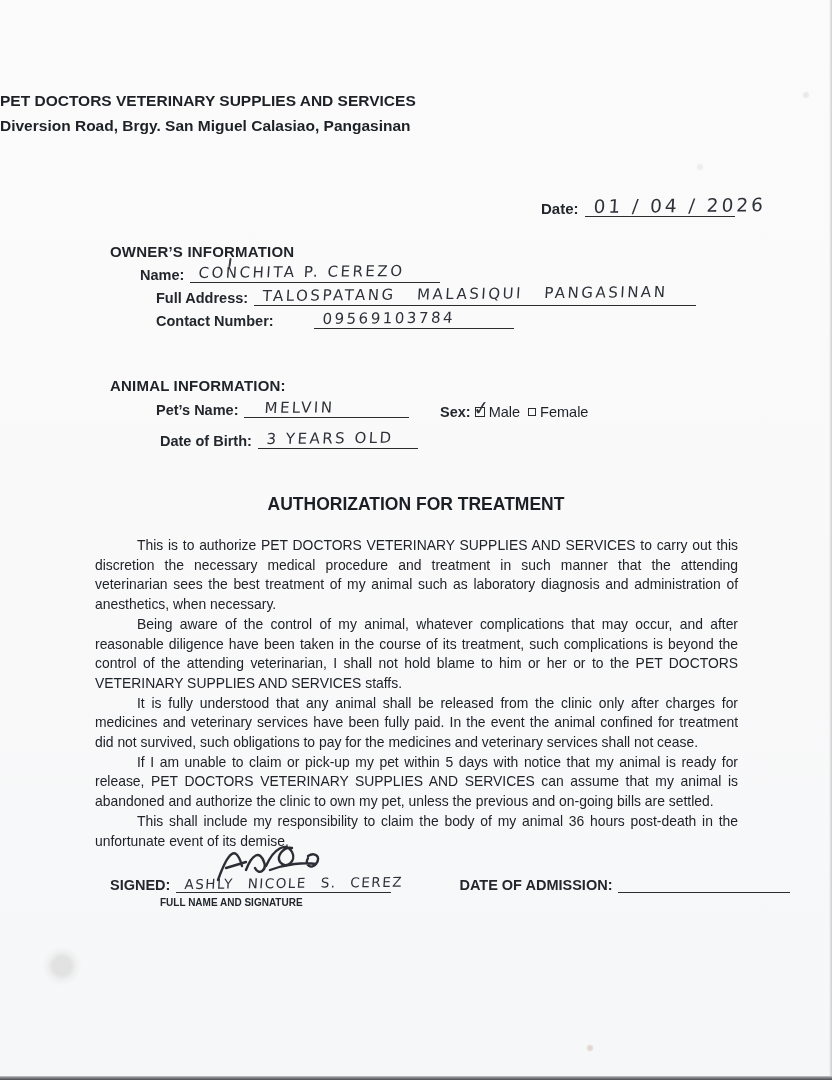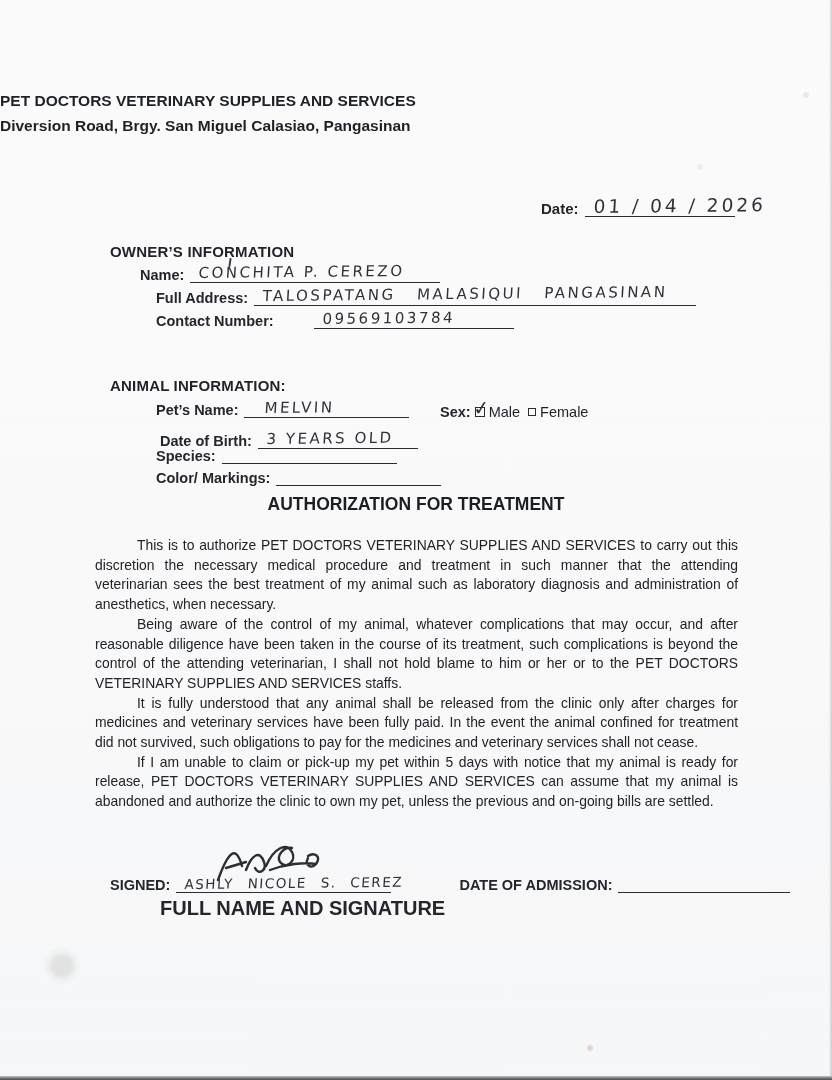--- a/index.html
+++ b/index.html
@@ -31,21 +31,21 @@
   .header { position:absolute; top:88px; left:0; width:100%; font-weight:700; font-size:15.5px; line-height:25px; color:#1d2126; }
   .auth-title { position:absolute; top:494px; left:0; width:100%; text-align:center; font-weight:700; font-size:17.5px; color:#1b1f24; }
   .paras { position:absolute; top:536px; left:95px; width:643px; font-size:13.9px; line-height:19.7px; text-align:justify; color:#202429; }
   .paras p { margin:0; text-indent:42px; }
   .checkbox { display:inline-block; width:10px; height:10px; border:1.4px solid #2a2c2e; margin:0 4px 1px 4px; vertical-align:middle; position:relative; }
   .check-mark {
     position:absolute; left:-3px; top:-12px; font-size:20px; color:#2e3138;
     font-family:"DejaVu Sans", sans-serif; transform:rotate(-6deg); font-weight:400;
   }
   .sex-group { position:absolute; display:flex; align-items:center; font-size:14.5px; }
-  .caption { position:absolute; font-weight:700; font-size:20px; color:#23272c; }
+  .caption { position:absolute; font-weight:700; font-size:10px; color:#23272c; }
   .scribble { position:absolute; left:212px; top:836px; }
   .stray-mark { position:absolute; left:229px; top:258px; width:2px; height:9px; background:#3a3d42; transform:rotate(8deg); border-radius:1px; }
   .bottom-edge { position:absolute; left:0; bottom:0; width:100%; height:4px; background:linear-gradient(180deg,#c9cacd 0%, #808184 45%, #4b4c50 100%); }
   .right-edge { position:absolute; right:0; top:0; width:3px; height:100%; background:linear-gradient(270deg, rgba(120,121,125,0.35), rgba(120,121,125,0)); }
 </style>
 </head>
 <body>
 
 <div class="page">
 
@@ -105,42 +105,31 @@
     <span>Female</span>
   </div>
 
   <div class="row" style="top:424px; left:160px;margin-top:8px;">
     <span class="lbl">Date of Birth:</span>
     <span class="line" style="width:160px;">
       <span class="hw">3  YEARS  OLD</span>
     </span>
   </div>
 
-  <div class="row" style="top:447px; left:156px;">
-    <span class="lbl">Species:</span>
-    <span class="line" style="width:175px;">
-      <span class="hw"></span>
-    </span>
-  </div>
 
 
-  <div class="row" style="top:469px; left:156px;">
-    <span class="lbl">Color/ Markings:</span>
-    <span class="line" style="width:165px;">
-      <span class="hw"></span>
-    </span>
-  </div>
 
   <div class="auth-title">AUTHORIZATION FOR TREATMENT</div>
 
   <div class="paras">
     <p>This is to authorize PET DOCTORS VETERINARY SUPPLIES AND SERVICES to carry out this discretion the necessary medical procedure and treatment in such manner that the attending veterinarian sees the best treatment of my animal such as laboratory diagnosis and administration of anesthetics, when necessary.</p>
     <p>Being aware of the control of my animal, whatever complications that may occur, and after reasonable diligence have been taken in the course of its treatment, such complications is beyond the control of the attending veterinarian, I shall not hold blame to him or her or to the PET DOCTORS VETERINARY SUPPLIES AND SERVICES staffs.</p>
     <p>It is fully understood that any animal shall be released from the clinic only after charges for medicines and veterinary services have been fully paid. In the event the animal confined for treatment did not survived, such obligations to pay for the medicines and veterinary services shall not cease.</p>
     <p>If I am unable to claim or pick-up my pet within 5 days with notice that my animal is ready for release, PET DOCTORS VETERINARY SUPPLIES AND SERVICES can assume that my animal is abandoned and authorize the clinic to own my pet, unless the previous and on-going bills are settled.</p>
+    <p>This shall include my responsibility to claim the body of my animal 36 hours post-death in the unfortunate event of its demise.</p>
   </div>
 
   <svg class="scribble" width="120" height="52" viewBox="0 0 120 52">
     <g fill="none" stroke="#2b2e34" stroke-width="2.4" stroke-linecap="round">
       <path d="M6 44 C16 16, 24 8, 30 30 M14 32 L34 26"></path>
       <path d="M34 34 C40 18, 48 14, 52 26 C55 34, 47 40, 43 32"></path>
       <path d="M54 30 C62 12, 74 6, 80 16 C85 25, 74 34, 68 26 C64 20, 72 10, 80 12"></path>
       <path d="M58 34 C74 28, 92 26, 104 28 M96 20 C102 16, 110 20, 104 28 C100 33, 92 30, 96 22"></path>
     </g>
   </svg>

